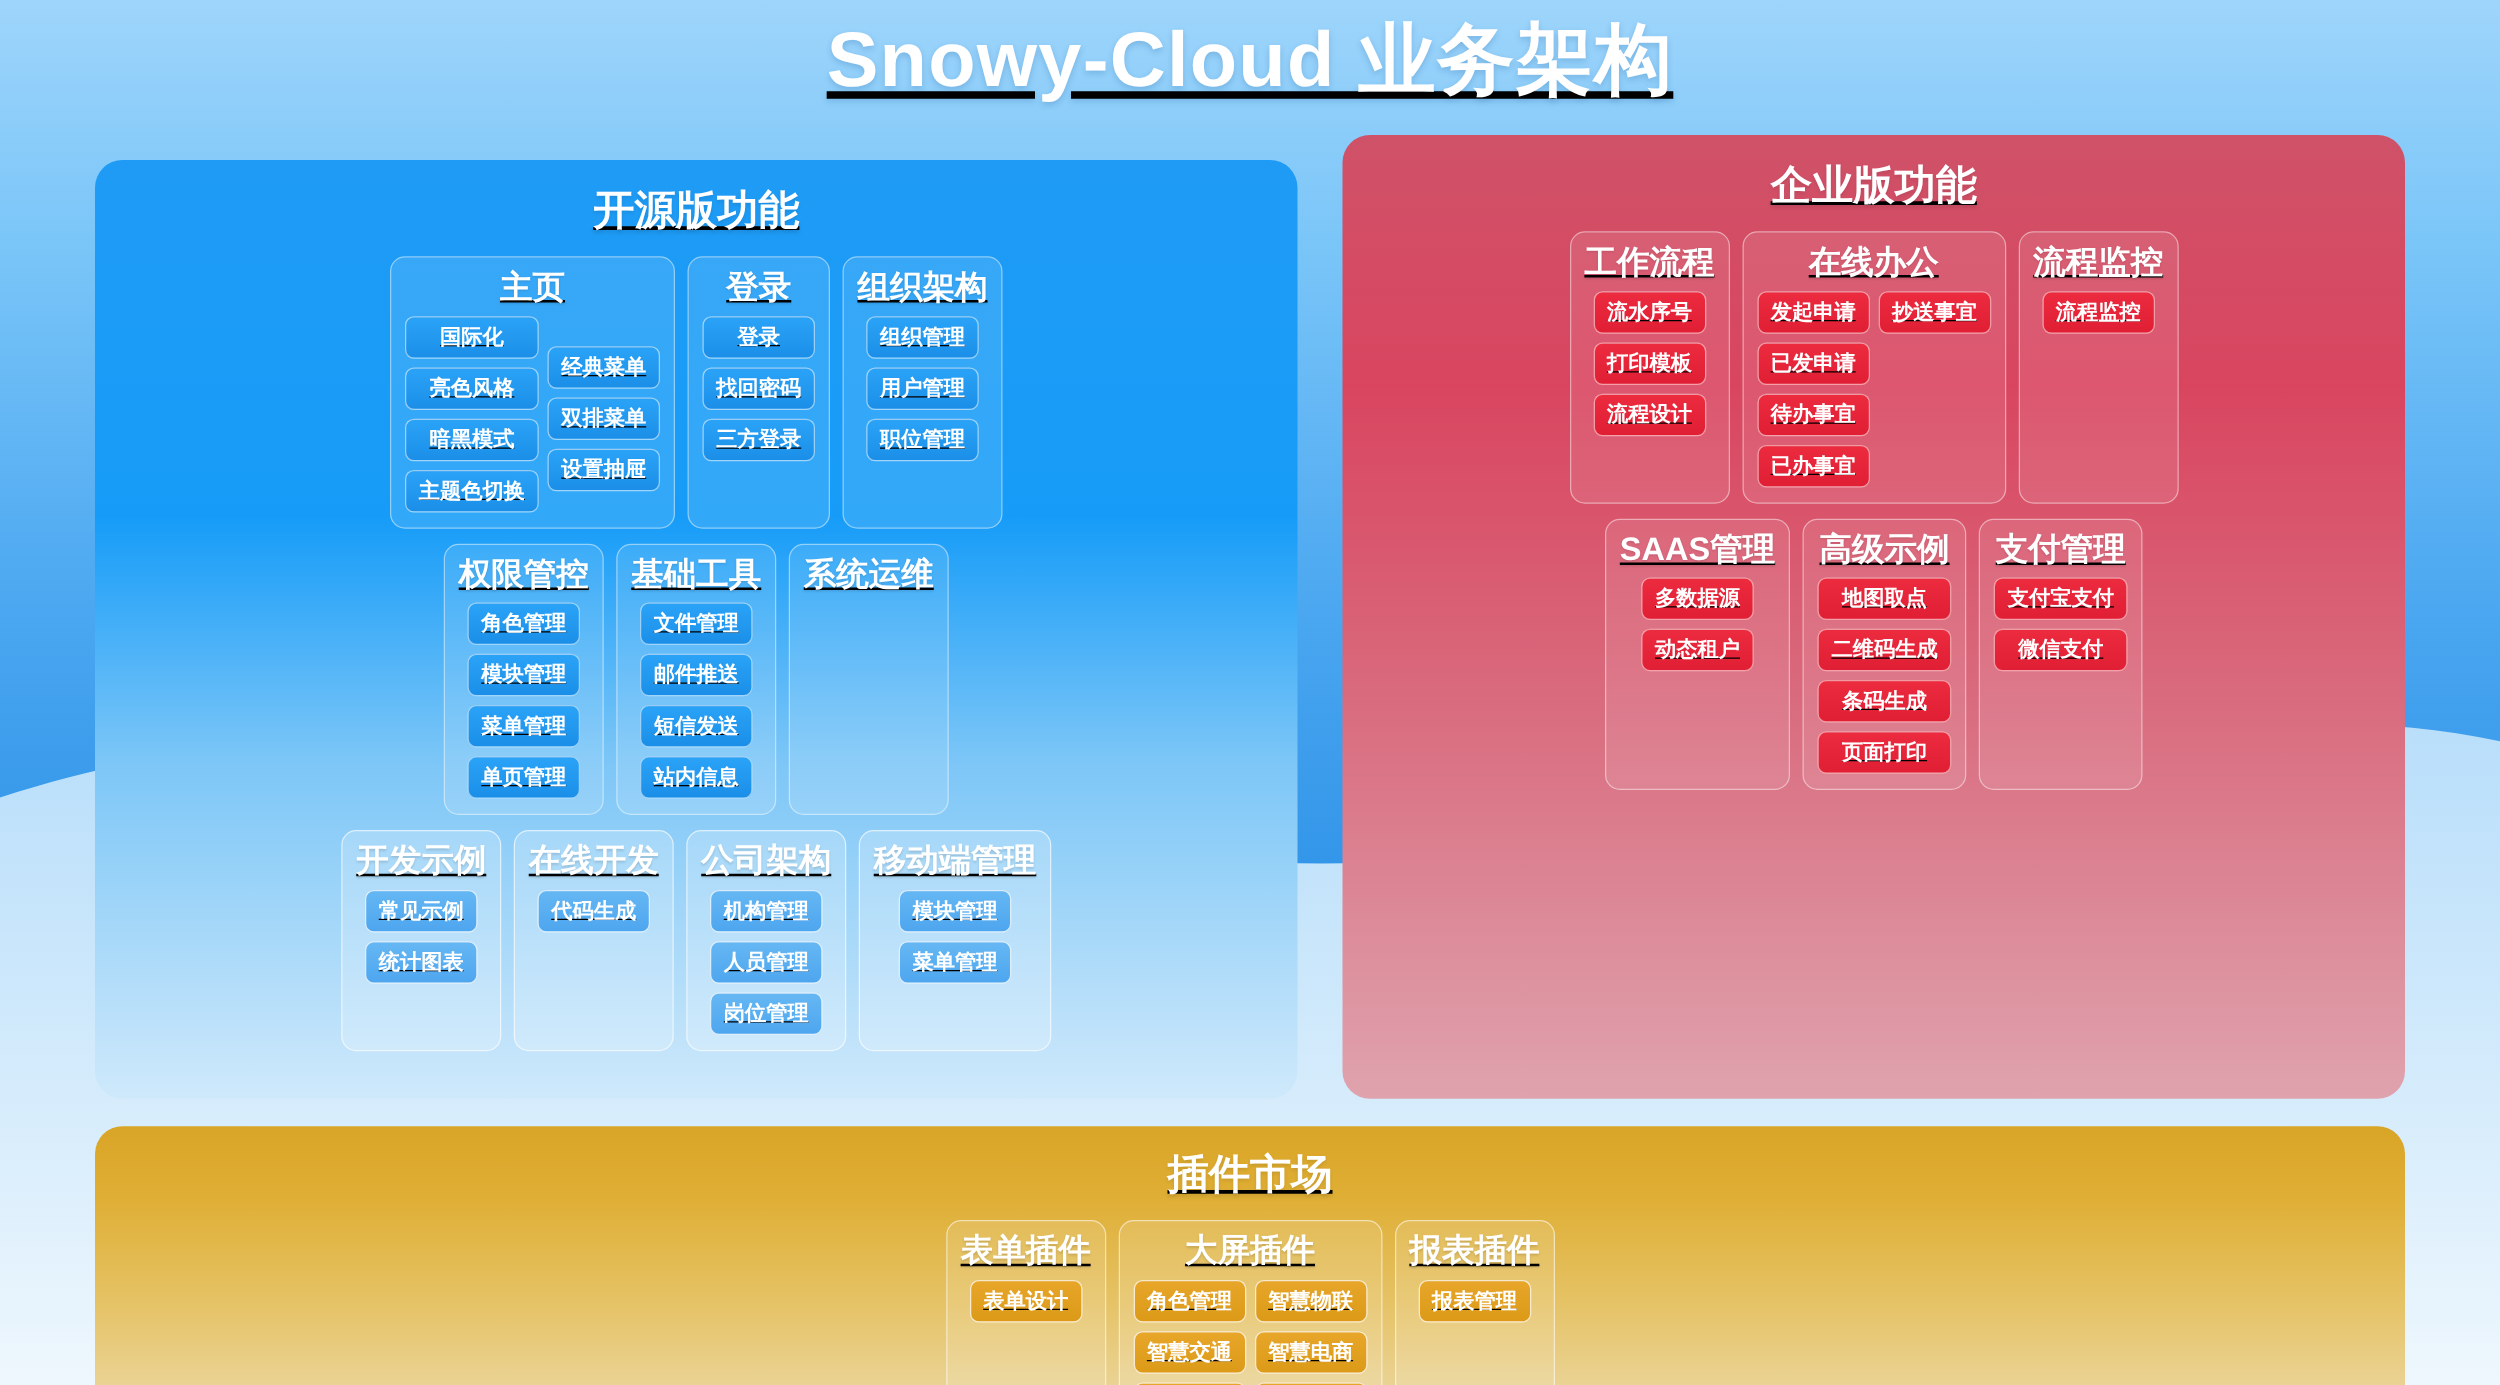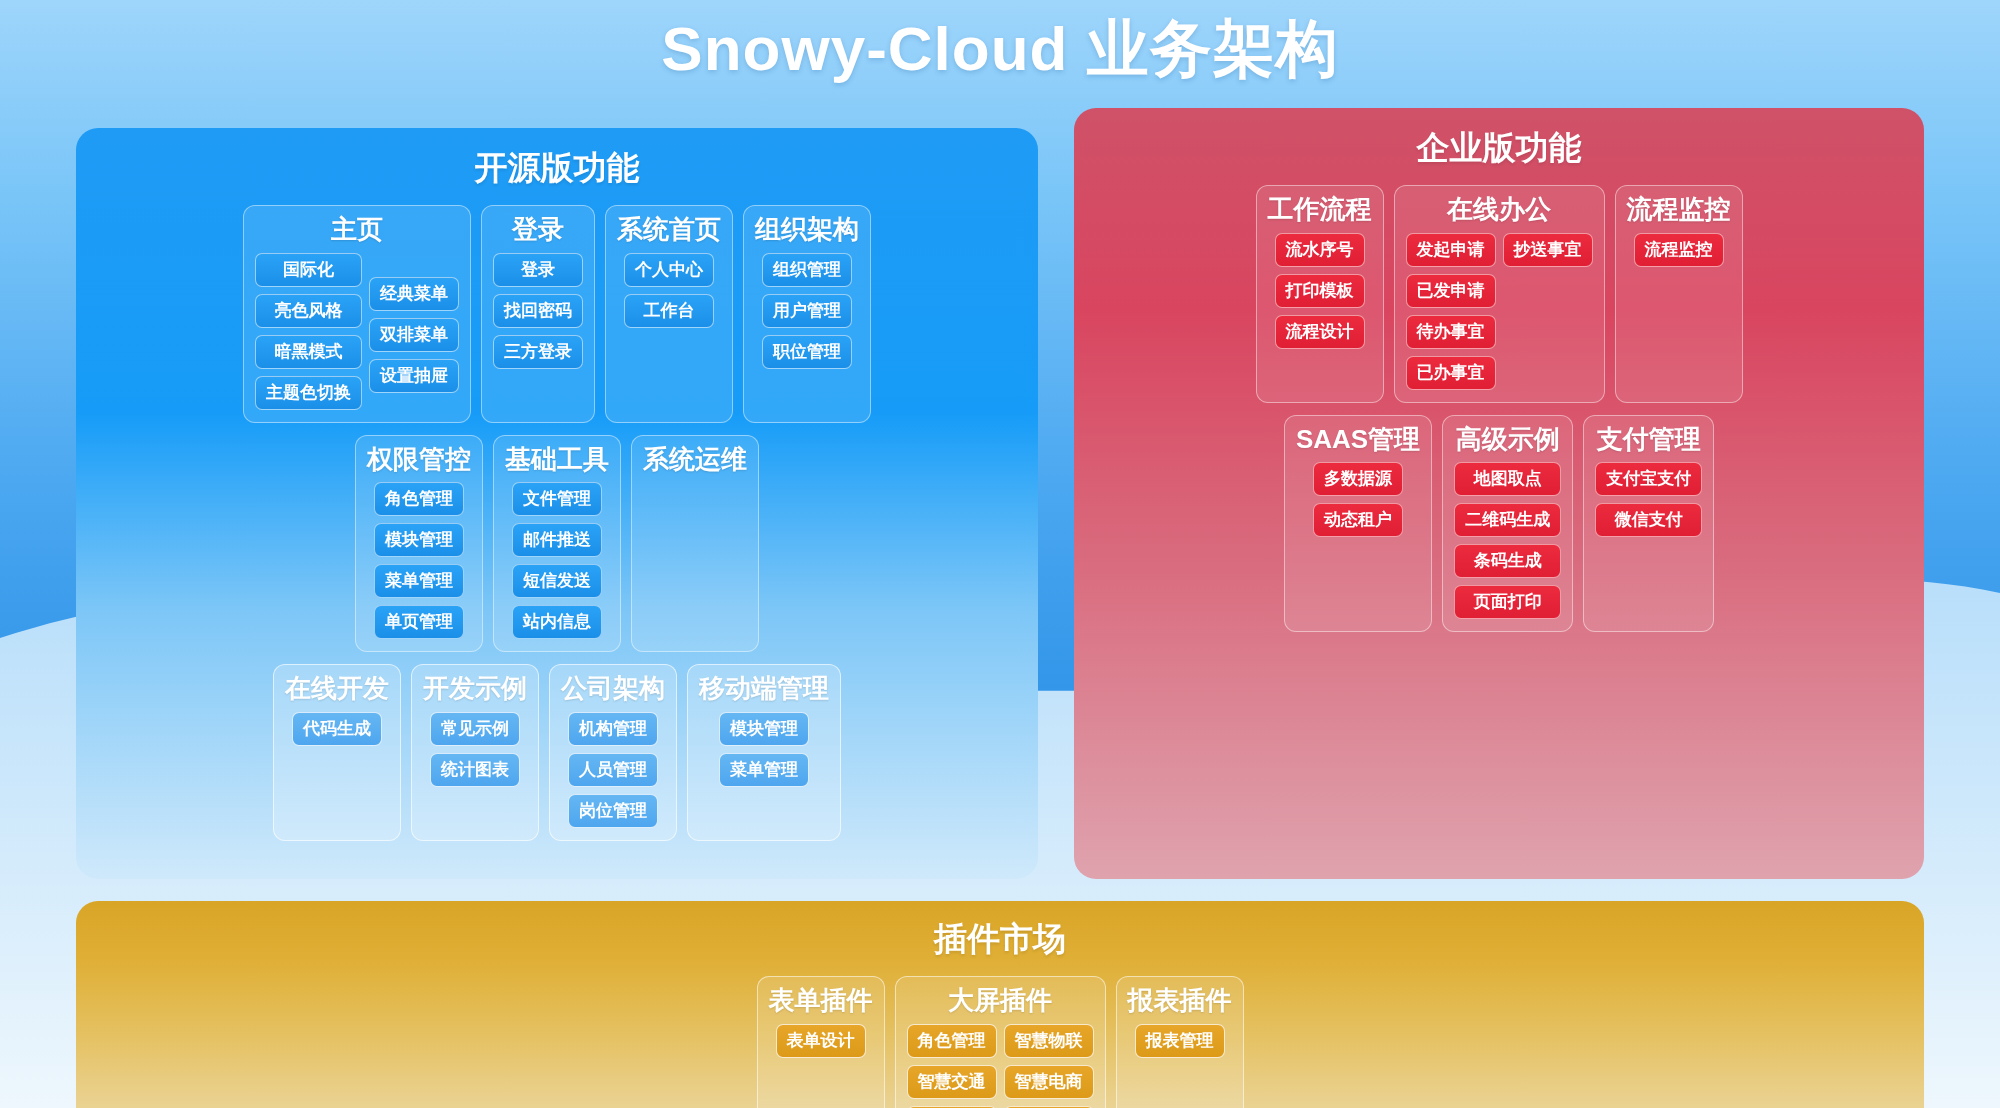--- a/index.html
+++ b/index.html
@@ -9,21 +9,21 @@
     font-family: "Liberation Sans", "DejaVu Sans", sans-serif;
   }
   body {
     position: relative;
     background: linear-gradient(180deg, #9ed5fb 0%, #79c5f8 18%, #49a6f0 45%, #2a8fe6 70%, #1f86e0 100%);
   }
   
   .wave-wrap { position: absolute; inset: 0; overflow: hidden; pointer-events: none; z-index: 0; }
   .wave-wrap svg { position: absolute; left: 0; bottom: 0; width: 2000px; height: 720px; display: block; }
 
-  .page { position: relative; z-index: 2; width: 2000px; height: 1108px; padding: 0; }
+  .page { position: relative; z-index: 2; width: 2000px; height: 1108px; padding: 0; text-decoration: underline; }
 
   .title {
     text-align: center;
     color: #ffffff;
     font-size: 62px;
     font-weight: bold;
     letter-spacing: 1px;
     line-height: 1;
     padding-top: 18px;
     text-shadow: 0 2px 5px rgba(20,80,150,0.22);
@@ -150,29 +150,20 @@
             <div class="card-title">登录</div>
             <div class="items">
               <div class="col">
                 <div class="chip chip-blue">登录</div>
                 <div class="chip chip-blue">找回密码</div>
                 <div class="chip chip-blue">三方登录</div>
               </div>
             </div>
           </div>
           <div class="card card-blue">
-            <div class="card-title">系统首页</div>
-            <div class="items">
-              <div class="col">
-                <div class="chip chip-blue">个人中心</div>
-                <div class="chip chip-blue">工作台</div>
-              </div>
-            </div>
-          </div>
-          <div class="card card-blue">
             <div class="card-title">组织架构</div>
             <div class="items">
               <div class="col">
                 <div class="chip chip-blue">组织管理</div>
                 <div class="chip chip-blue">用户管理</div>
                 <div class="chip chip-blue">职位管理</div>
               </div>
             </div>
           </div>
         </div>
@@ -198,33 +189,33 @@
                 <div class="chip chip-blue">站内信息</div>
               </div>
             </div>
           </div>
           <div class="card card-blue">
             <div class="card-title">系统运维</div>
           </div>
         </div>
       <div class="group-row">
           <div class="card card-blue-light">
-            <div class="card-title">在线开发</div>
-            <div class="items">
-              <div class="col">
-                <div class="chip chip-blue-l">代码生成</div>
-              </div>
-            </div>
-          </div>
-          <div class="card card-blue-light">
             <div class="card-title">开发示例</div>
             <div class="items">
               <div class="col">
                 <div class="chip chip-blue-l">常见示例</div>
                 <div class="chip chip-blue-l">统计图表</div>
+              </div>
+            </div>
+          </div>
+          <div class="card card-blue-light">
+            <div class="card-title">在线开发</div>
+            <div class="items">
+              <div class="col">
+                <div class="chip chip-blue-l">代码生成</div>
               </div>
             </div>
           </div>
           <div class="card card-blue-light">
             <div class="card-title">公司架构</div>
             <div class="items">
               <div class="col">
                 <div class="chip chip-blue-l">机构管理</div>
                 <div class="chip chip-blue-l">人员管理</div>
                 <div class="chip chip-blue-l">岗位管理</div>

